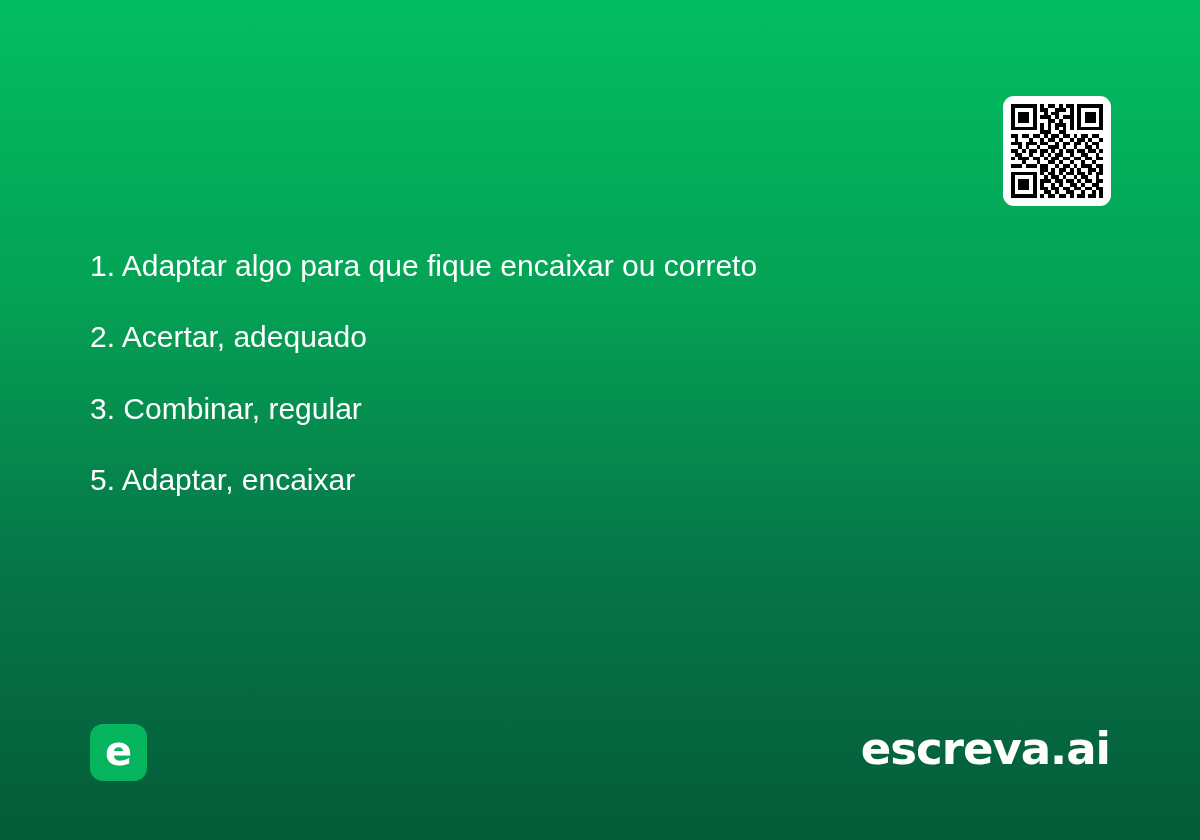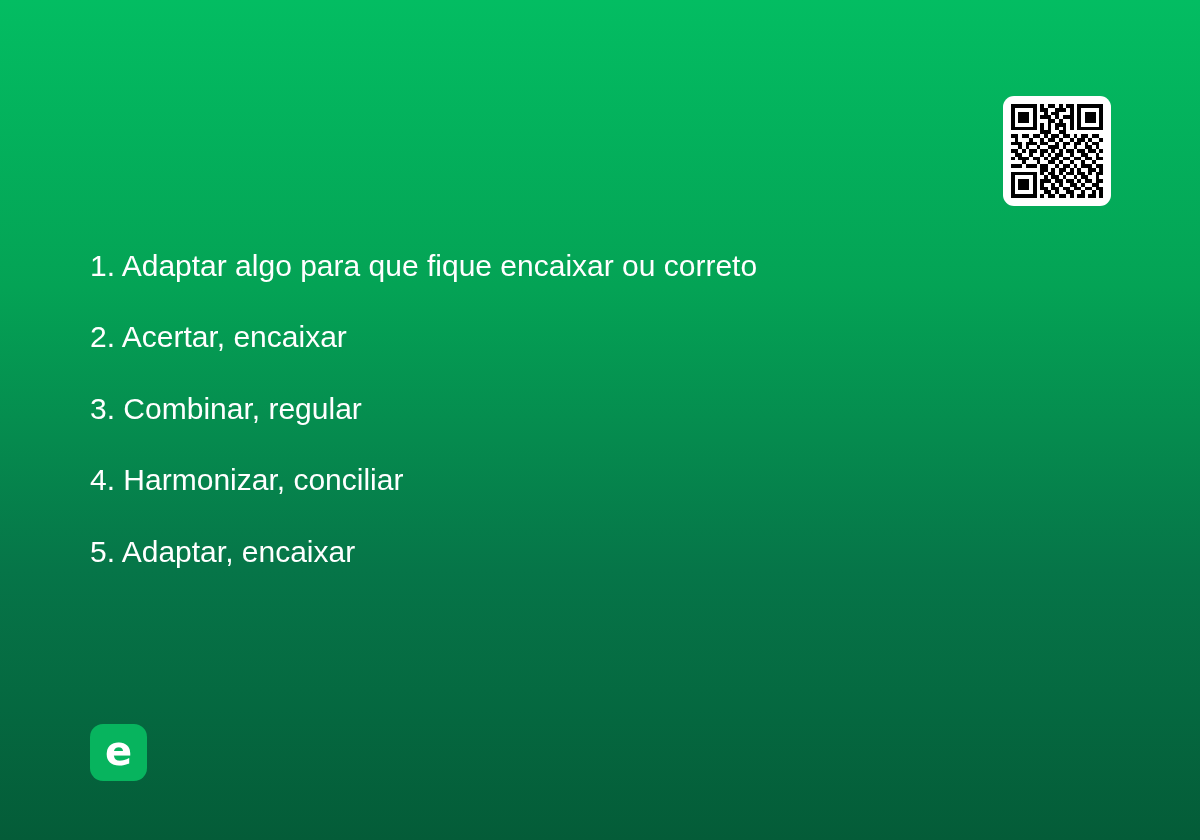--- a/index.html
+++ b/index.html
@@ -769,24 +769,24 @@
         <i style="background: rgb(255, 255, 255);"></i>
         <i></i>
         <i></i>
         <i style="background: rgb(255, 255, 255);"></i>
         <i></i>
       </div>
   </div>
 
   <ul class="definitions" id="definitions-list">
       <li><span class="def-index">1.</span><span> Adaptar algo para que fique encaixar ou correto</span></li>
-      <li><span class="def-index">2.</span><span> Acertar, encaixar</span></li>
+      <li><span class="def-index">2.</span><span> Acertar, adequado</span></li>
       <li><span class="def-index">3.</span><span> Combinar, regular</span></li>
-      <li><span class="def-index">4.</span><span> Harmonizar, conciliar</span></li>
       <li><span class="def-index">5.</span><span> Adaptar, encaixar</span></li>
     </ul>
 
   <div class="brand-badge">
     <span>e</span>
   </div>
 
+  <div class="wordmark">escreva.ai</div>
 
 </div>
 
 </body></html>

